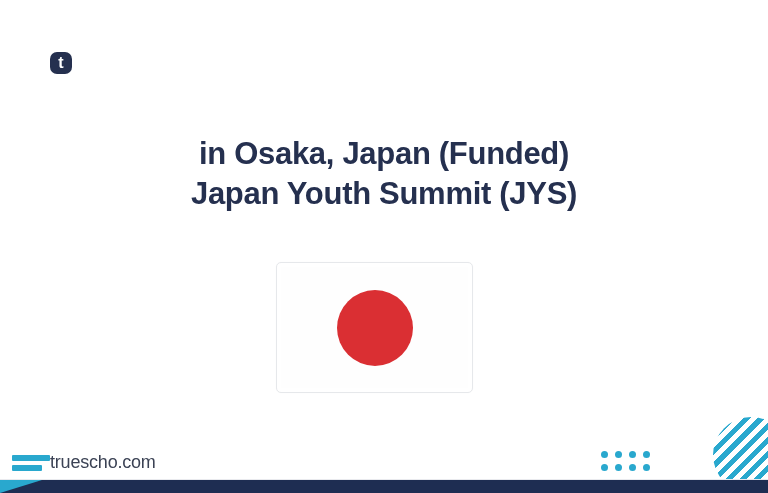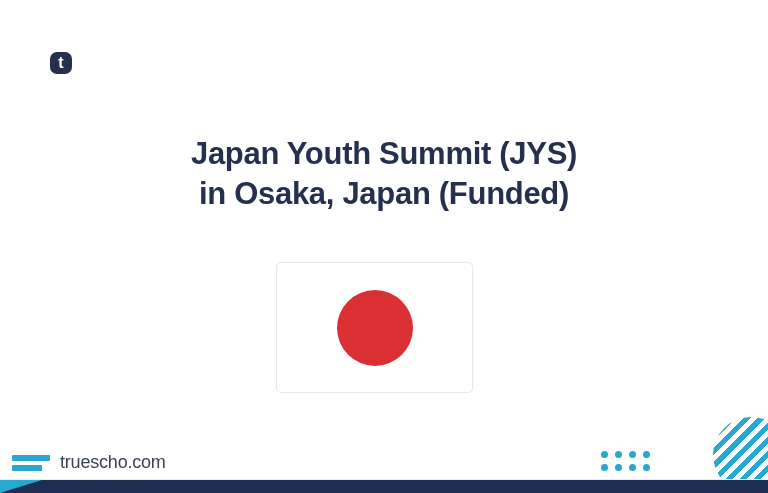--- a/index.html
+++ b/index.html
@@ -98,21 +98,20 @@
     background: #da2f33;
   }
 
   
   .url-block {
     position: absolute;
     left: 12px;
     top: 452px;
     display: flex;
     align-items: center;
-    gap: 10px;
   }
   .url-bars {
     width: 38px;
     height: 19px;
     display: flex;
     flex-direction: column;
     justify-content: center;
     gap: 4px;
   }
   .url-bars span {
@@ -193,22 +192,22 @@
 </head>
 <body>
 
 <div class="canvas">
 
   <div class="brand">
     <div class="brand-mark">t</div>
   </div>
 
   <div class="headline">
+    <span class="headline-line">in Osaka, Japan (Funded)</span>
     <span class="headline-line">Japan Youth Summit (JYS)</span>
-    <span class="headline-line">in Osaka, Japan (Funded)</span>
   </div>
 
   <div class="flag-card">
     <div class="flag-inner">
       <div class="flag-disc"></div>
     </div>
   </div>
 
   <div class="url-block">
     <div class="url-bars">

